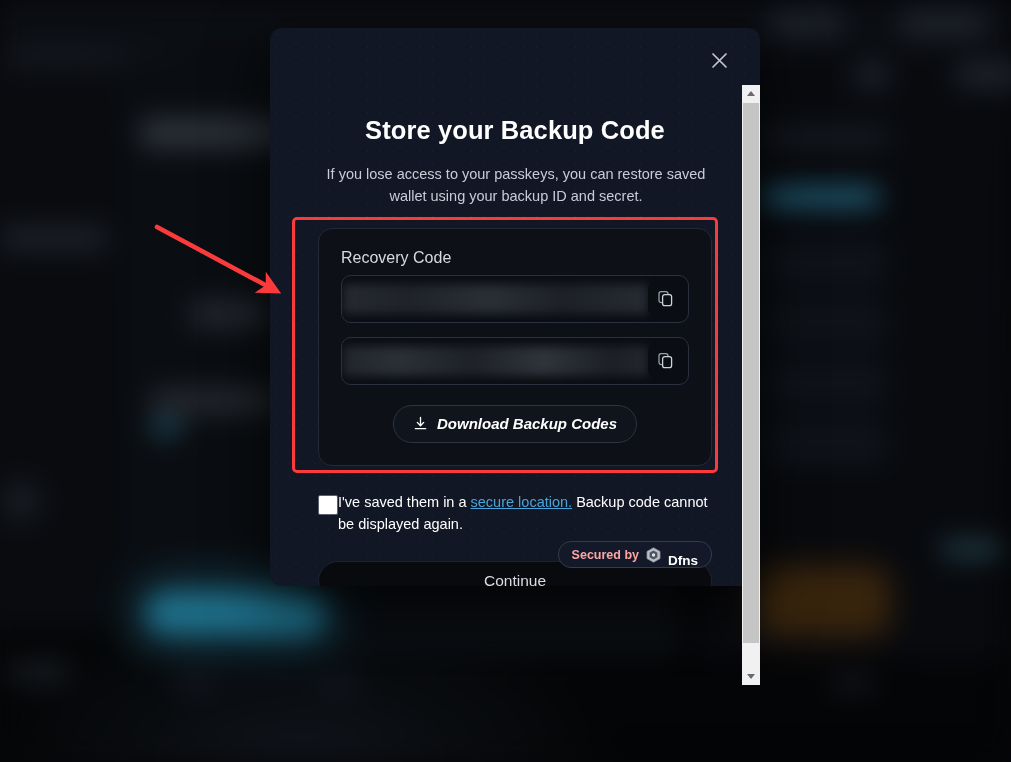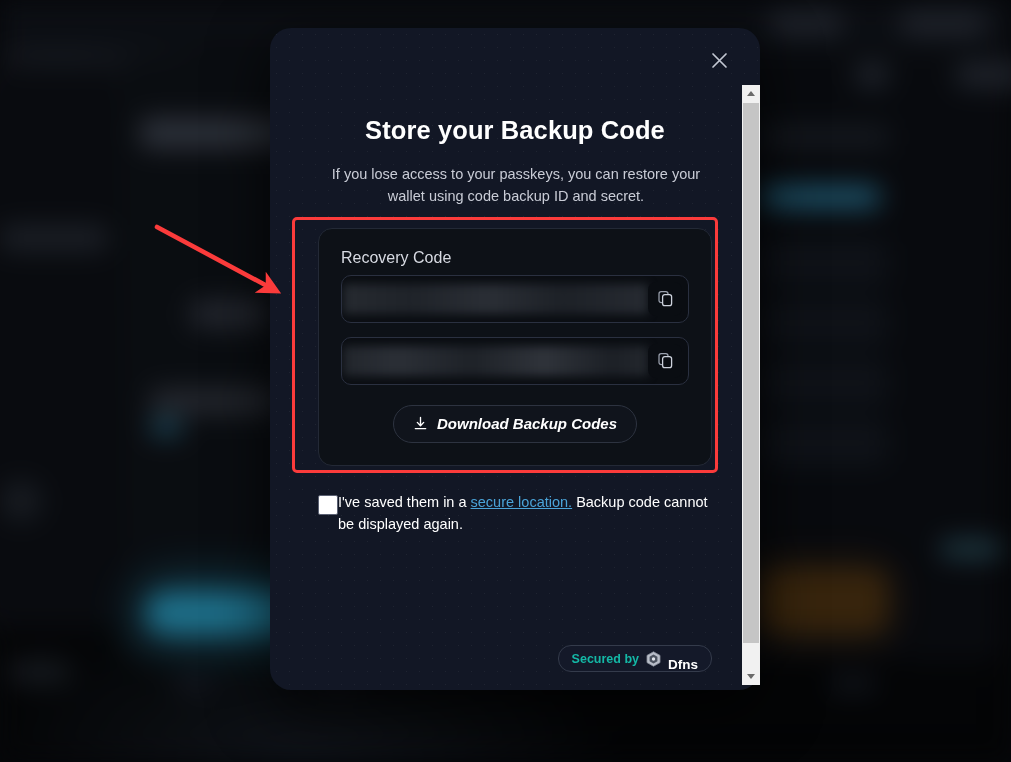--- a/index.html
+++ b/index.html
@@ -68,23 +68,23 @@
   #bg-b3          { left: 320px; top: 676px; width: 40px;  height: 16px; background:#121620; }
   #bg-b4          { left: 830px; top: 676px; width: 46px;  height: 16px; background:#121620; }
   #bg-b5          { left: 0px;   top: 480px; width: 42px;  height: 42px; border-radius:21px; background:#171b22; }
 
   
   #modal {
     position: absolute;
     left: 270px;
     top: 28px;
     width: 490px;
-    height: 662px;
+    height: 558px;
     background: #121725;
-    border-radius: 21px;
+    border-radius: 12px;
     box-shadow: 0 18px 60px rgba(0,0,0,0.75);
     overflow: hidden;
   }
   #modal-dots {
     position: absolute;
     inset: 0;
     background-image: radial-gradient(rgba(255,255,255,0.055) 0.8px, transparent 0.9px);
     background-size: 13px 13px;
     pointer-events: none;
   }
@@ -259,21 +259,21 @@
     bottom: 18px;
     height: 25px;
     padding: 0 13px;
     border: 1px solid #343b4b;
     border-radius: 13px;
     display: flex;
     align-items: center;
     gap: 7px;
     background: #141929;
   }
-  #secured-label { font-size: 12.5px; color: #14b8a6; font-weight: bold; }
+  #secured-label { font-size: 12.5px; color: #fca5a5; font-weight: bold; }
   #dfns-name { font-size: 13.5px; color: #ffffff; font-weight: bold; margin-top: 12px; }
 
   
   #scrollbar {
     position: absolute;
     left: 742px;
     top: 85px;
     width: 18px;
     height: 600px;
     background: #f1f1f1;
@@ -351,21 +351,21 @@
     <div id="modal-dots"></div>
 
     <div id="close-btn">
       <svg width="19" height="19" viewBox="0 0 19 19" aria-hidden="true">
         <path d="M3 3 L16 16 M16 3 L3 16" stroke="#c2c7d2" stroke-width="1.7" fill="none" stroke-linecap="round"></path>
       </svg>
     </div>
 
     <div id="modal-inner">
       <h1 id="modal-title">Store your Backup Code</h1>
-      <p id="modal-subtitle">If you lose access to your passkeys, you can restore your wallet using code backup ID and secret.</p>
+      <p id="modal-subtitle">If you lose access to your passkeys, you can restore saved wallet using your backup ID and secret.</p>
 
       <div id="code-card">
 
         <div>
           <div class="field-label">Recovery Code</div>
           <div class="field-row">
             <div class="redacted"></div>
             <div class="copy-btn">
               <svg width="17" height="17" viewBox="0 0 17 17" aria-hidden="true">
                 <rect x="2" y="1.6" width="9" height="11" rx="2.2" stroke="#9aa0ad" stroke-width="1.25" fill="none"></rect>
@@ -399,20 +399,21 @@
         </div>
       </div>
 
       <div id="consent-row">
         <div id="consent-checkbox"></div>
         <div id="consent-text">
           <span>I've saved them in a </span><span id="consent-link">secure location.</span><span> Backup code cannot be displayed again.</span>
         </div>
       </div>
 
+      <div id="continue-btn">Continue</div>
 
       <div id="secured-badge">
         <span id="secured-label">Secured by</span>
         <span style="display:flex;align-items:center;">
           <svg width="15" height="16" viewBox="0 0 15 16" aria-hidden="true">
             <polygon points="7.5,0.8 14,4.4 14,11.6 7.5,15.2 1,11.6 1,4.4" fill="#b9bec9" stroke="#8d93a0" stroke-width="0.8"></polygon>
             <polygon points="7.5,3.6 11.4,5.8 11.4,10.2 7.5,12.4 3.6,10.2 3.6,5.8" fill="#4c5360"></polygon>
             <circle cx="7.5" cy="8" r="1.7" fill="#dfe3ea"></circle>
           </svg>
         </span>

